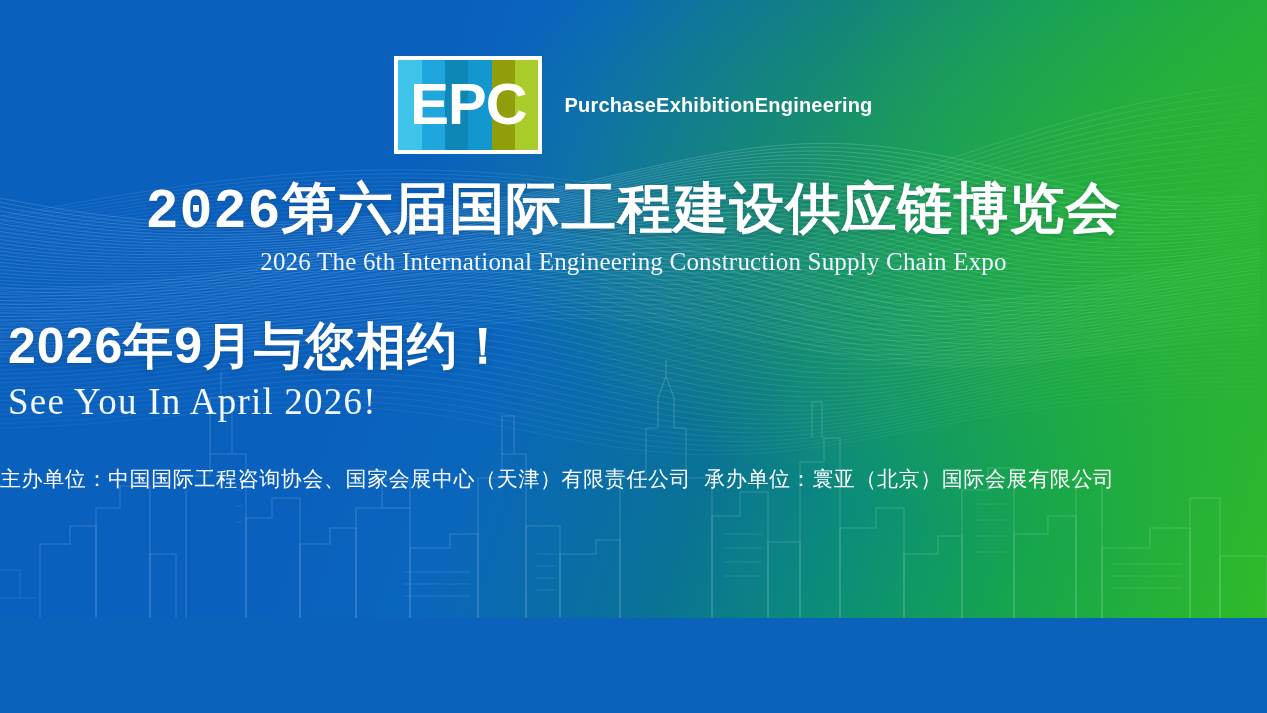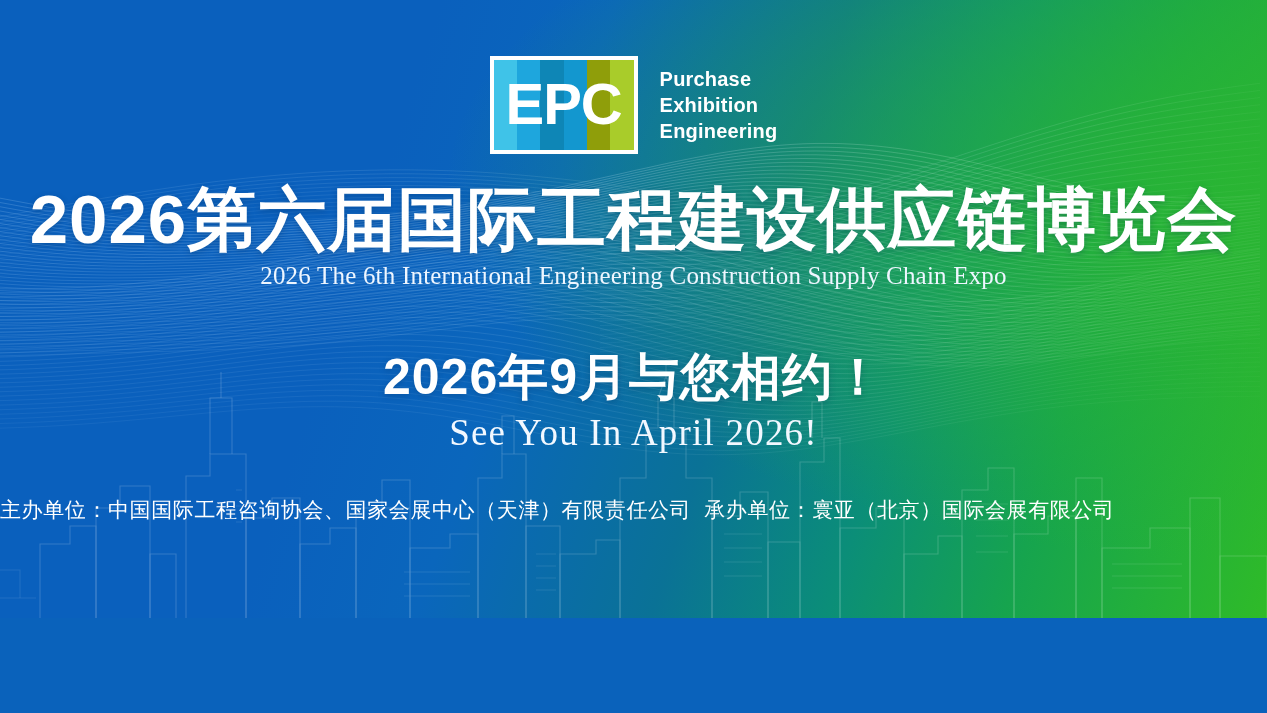--- a/index.html
+++ b/index.html
@@ -67,57 +67,58 @@
     position:relative; z-index:2;
     color:#ffffff;
     font-weight:700;
     font-size:58px;
     letter-spacing:-1px;
     line-height:1;
     font-family:"Liberation Sans", sans-serif;
     transform:translateY(-1px);
   }
   .logo-words{
-    display:flex; flex-direction:column;
+    display:flex; flex-direction:row;
     color:#ffffff;
     font-weight:700;
     font-size:20px;
     line-height:1.30;
     letter-spacing:.2px;
   }
 
   
   .headline{
     margin-top:30px;
     text-align:center;
     width:100%;
   }
   .headline .cn{
     color:#ffffff;
     font-weight:700;
-    font-size:69px;
+    font-size:55px;
     line-height:1.05;
     letter-spacing:1px;
     text-shadow:0 2px 6px rgba(0,40,80,.25);
+    font-family:Liberation Mono, monospace;
   }
   .headline .en{
     margin-top:6px;
     color:#eef6ff;
     font-family:"Liberation Serif", serif;
     font-size:25px;
     line-height:1.1;
     letter-spacing:.2px;
     white-space:nowrap;
   }
 
   
   .dateblock{
-    margin-top:60px;
-    text-align:center;
+    margin-top:44px;
     width:100%;
+    padding-left:8px;
   }
   .dateblock .cn{
     color:#ffffff;
     font-weight:700;
     font-size:50px;
     line-height:1.1;
     letter-spacing:1px;
     text-shadow:0 2px 6px rgba(0,40,80,.25);
   }
   .dateblock .en{

